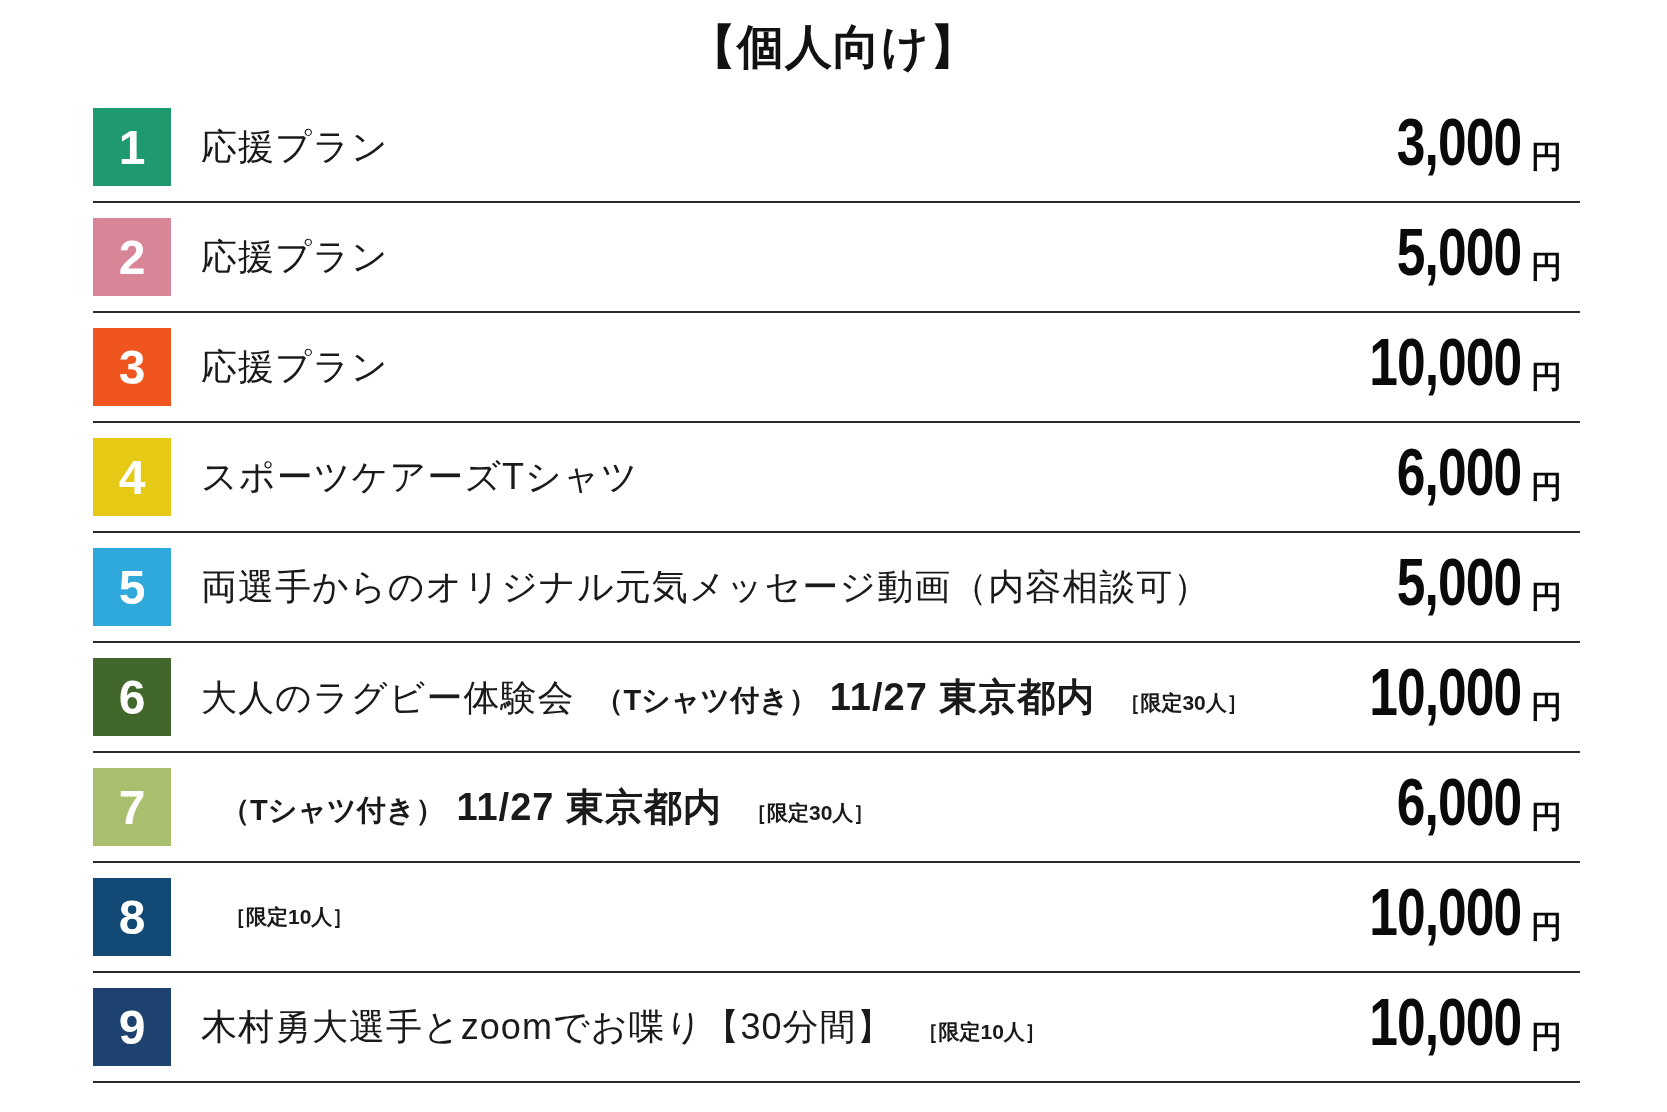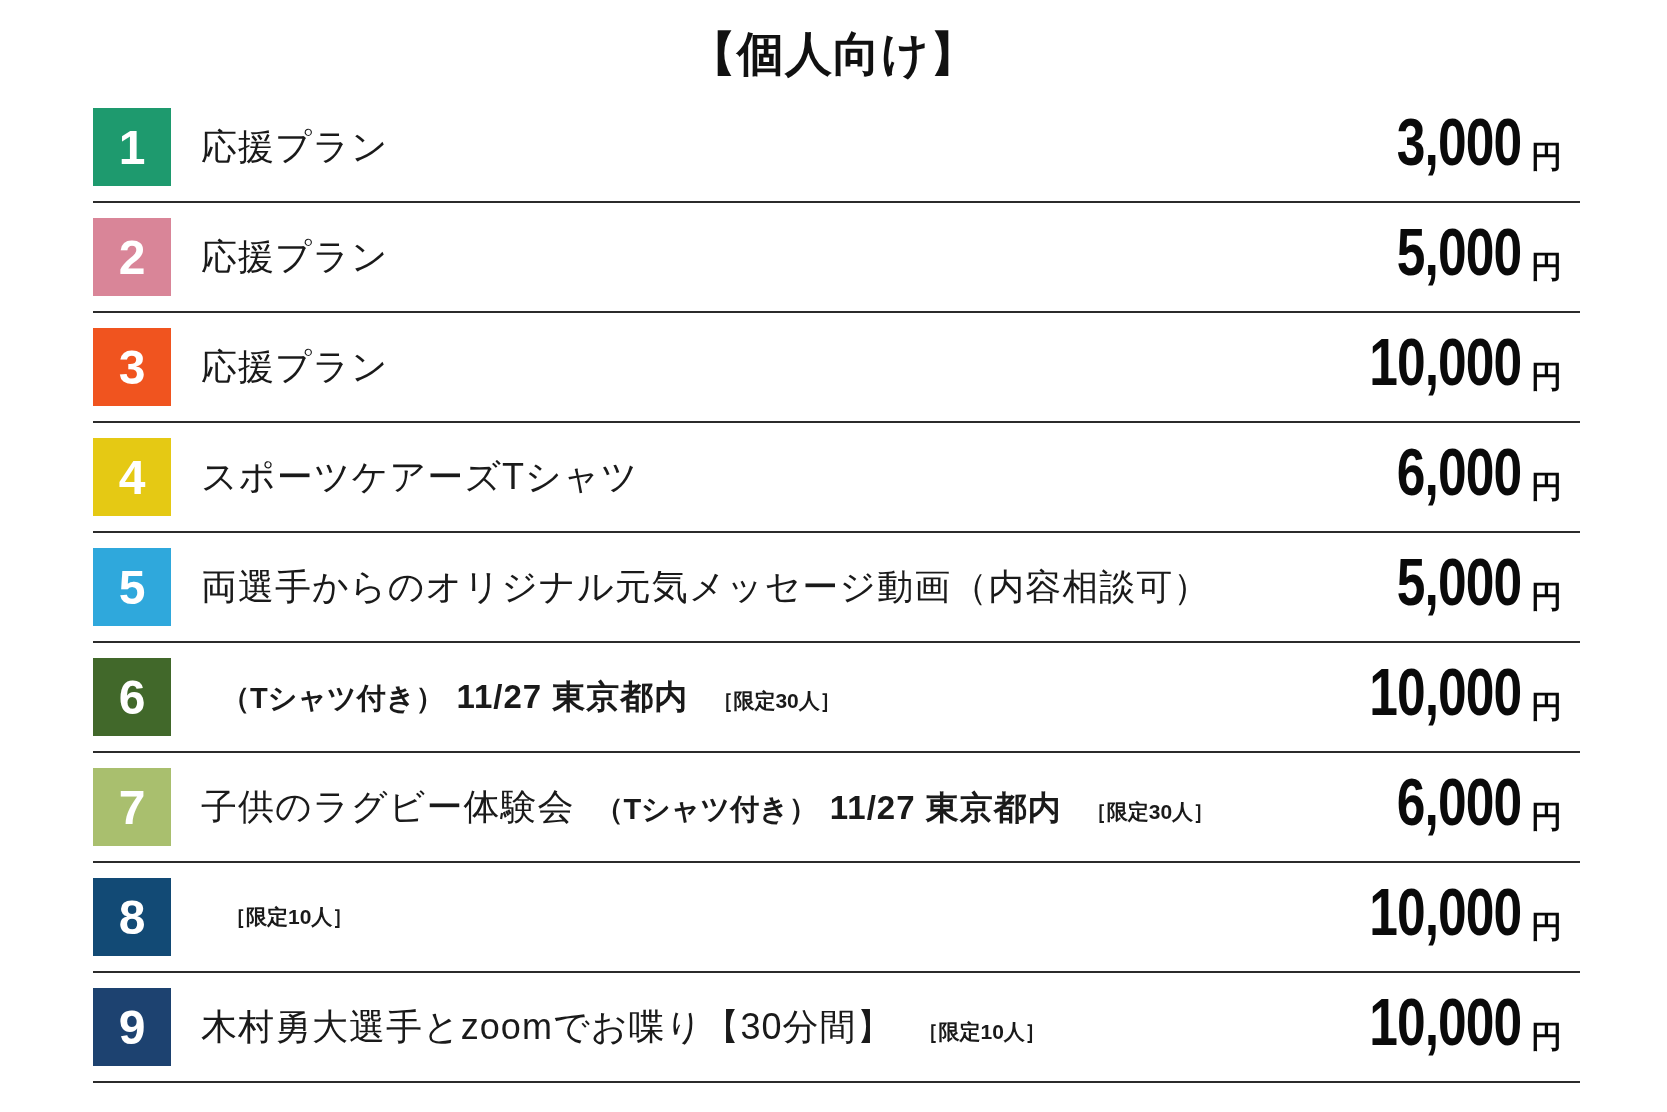--- a/index.html
+++ b/index.html
@@ -6,21 +6,21 @@
   html, body { width: 1667px; height: 1112px; background: #ffffff; }
   body {
     font-family: "Liberation Sans", "DejaVu Sans", sans-serif;
     color: #1a1a1a;
     overflow: hidden;
   }
   .page { width: 1667px; height: 1112px; position: relative; }
 
   .title {
     position: absolute;
-    top: 23px; left: 0; right: 0;
+    top: 16px; left: 0; right: 0;
     text-align: center;
     font-size: 47px;
     font-weight: 900;
     letter-spacing: 1px;
     color: #111;
   }
 
   .rows {
     position: absolute;
     top: 93px;
@@ -50,21 +50,21 @@
   .label-group {
     display: flex;
     align-items: baseline;
     margin-left: 30px;
     flex: 1 1 auto;
     white-space: nowrap;
     overflow: hidden;
   }
   .label   { font-size: 36px; font-weight: 400; letter-spacing: 1px; }
   .sub     { font-size: 29px; font-weight: 700; margin-left: 20px; }
-  .detail  { font-size: 33px; font-weight: 700; margin-left: 12px; letter-spacing: 1px; }
+  .detail  { font-size: 38px; font-weight: 700; margin-left: 12px; letter-spacing: 1px; }
   .note    { font-size: 21px; font-weight: 700; margin-left: 24px; }
   .sub:empty, .detail:empty, .note:empty { display: none; }
 
   .price-group {
     flex: 0 0 auto;
     display: flex;
     align-items: baseline;
     justify-content: space-between;
     margin-right: 18px;
     white-space: nowrap;
@@ -149,34 +149,34 @@
       </div>
       <div class="price-group">
         <span class="price">5,000</span>
         <span class="yen">円</span>
       </div>
     </div>
 
     <div class="row">
       <div class="num-box" style="background-color: rgb(65, 104, 42);">6</div>
       <div class="label-group">
+        <span class="label">大人のラグビー体験会</span>
         <span class="sub">（Tシャツ付き）</span>
         <span class="detail">11/27 東京都内</span>
         <span class="note">［限定30人］</span>
       </div>
       <div class="price-group">
         <span class="price">10,000</span>
         <span class="yen">円</span>
       </div>
     </div>
 
     <div class="row">
       <div class="num-box" style="background-color: rgb(169, 191, 110);">7</div>
       <div class="label-group">
-        <span class="label">子供のラグビー体験会</span>
         <span class="sub">（Tシャツ付き）</span>
         <span class="detail">11/27 東京都内</span>
         <span class="note">［限定30人］</span>
       </div>
       <div class="price-group">
         <span class="price">6,000</span>
         <span class="yen">円</span>
       </div>
     </div>
 

